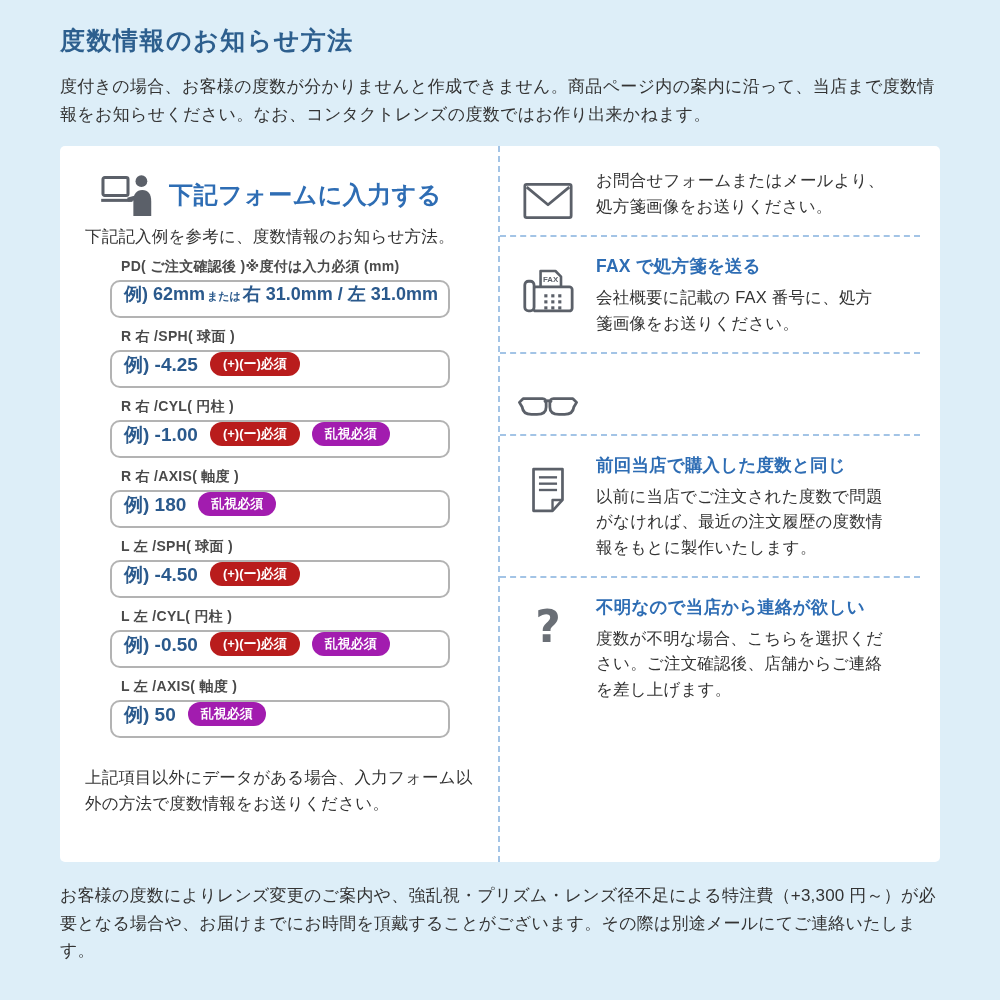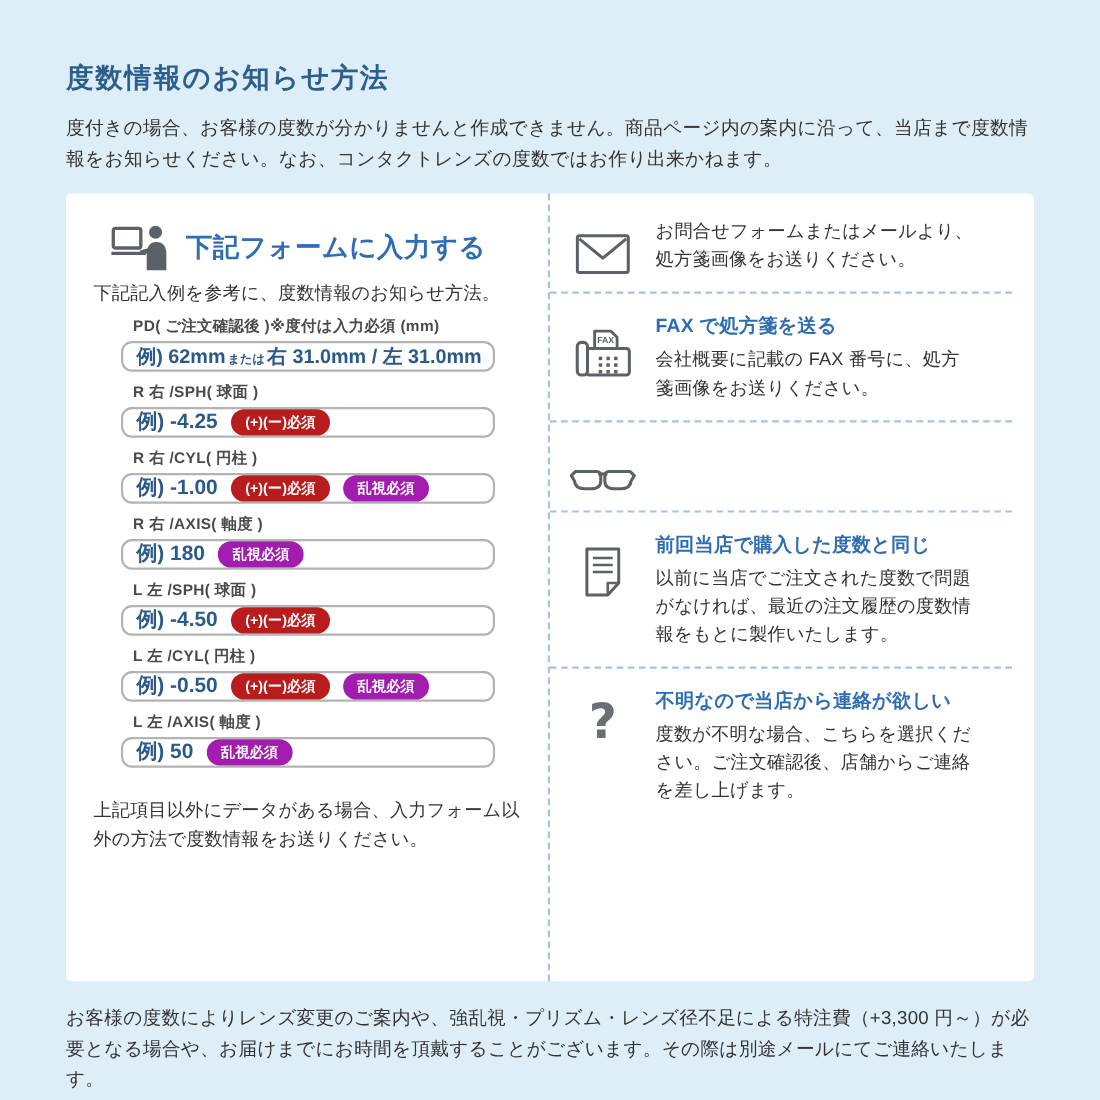--- a/index.html
+++ b/index.html
@@ -4,21 +4,21 @@
 <style>
   html,body{margin:0;padding:0;}
   body{
     width:1000px;height:1000px;
     background:#ddeef8;
     font-family:"Liberation Sans","DejaVu Sans",sans-serif;
     color:#333333;
     -webkit-font-smoothing:antialiased;
     box-sizing:border-box;
   }
-  .wrap{padding:36px 60px 0 60px;box-sizing:border-box;margin-top:18px;}
+  .wrap{padding:24px 60px 0 60px;box-sizing:border-box;}
   .page-title{
     font-size:25px;font-weight:bold;color:#2d5f8e;
     margin:0 0 16px 0;letter-spacing:1.5px;
   }
   .intro{font-size:17px;line-height:1.62;margin:0 0 18px 0;letter-spacing:.3px;}
 
   .panel{
     background:#ffffff;border-radius:5px;display:flex;
     min-height:716px;box-sizing:border-box;
   }
@@ -30,23 +30,23 @@
   .form-header{display:flex;align-items:center;margin:2px 0 10px 14px;}
   .form-header-icon{width:58px;display:flex;justify-content:center;}
   .form-header-title{font-size:24px;font-weight:bold;color:#2e6db4;margin-left:12px;letter-spacing:.5px;}
   .instruction{font-size:16.5px;margin:4px 0 10px 0;letter-spacing:.2px;}
 
   .field-label{
     font-size:14px;font-weight:bold;color:#4a4a4a;
     margin:10px 0 6px 36px;line-height:16px;letter-spacing:.3px;
   }
   .field-box{
-    margin-left:25px;width:340px;height:28px;box-sizing:border-box;
+    margin-left:25px;width:340px;height:38px;box-sizing:border-box;
     border:2px solid #b3b3b3;border-radius:10px;background:#ffffff;
-    display:flex;align-items:flex-end;padding:0 12px;gap:12px;
+    display:flex;align-items:flex-start;padding:0 12px;gap:12px;
   }
   .example{color:#2a598c;font-weight:bold;font-size:19px;white-space:nowrap;}
   .example-pd{font-size:18px;}
   .example-small{font-size:11px;margin:0 2px;}
   .pill{
     color:#ffffff;font-weight:bold;font-size:13px;
     padding:4px 13px;border-radius:999px;white-space:nowrap;line-height:1.2;
   }
   .pill-blue{background:#b91c1c;}
   .pill-orange{background:#a21caf;}

